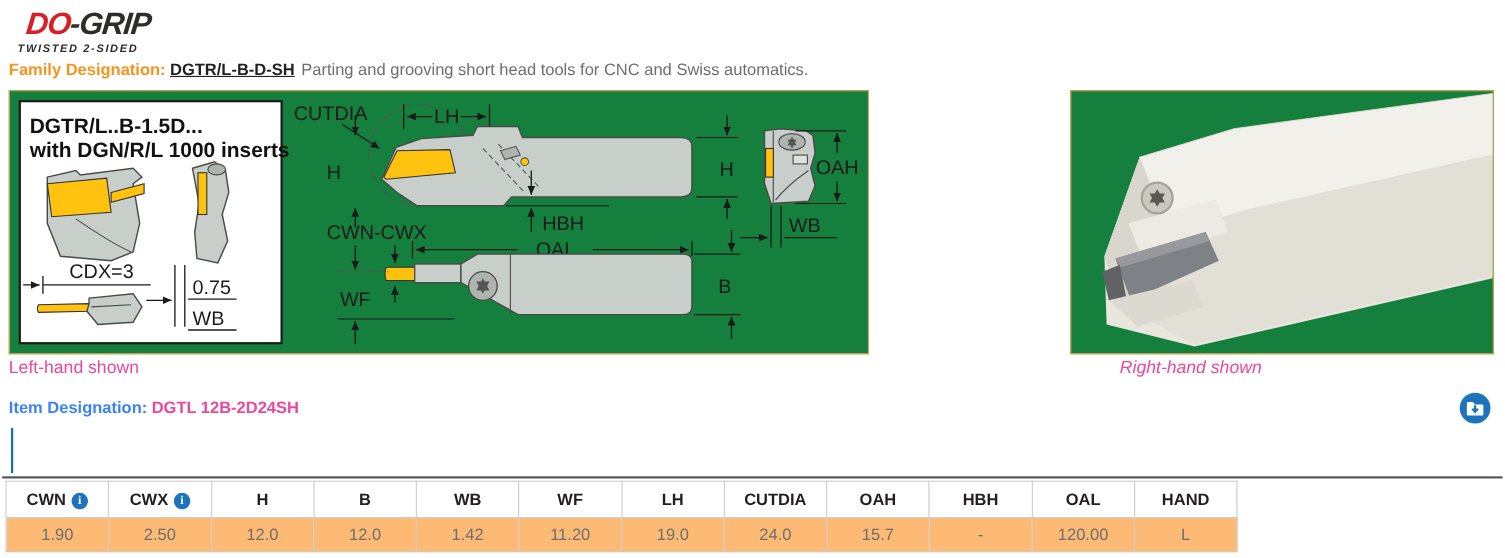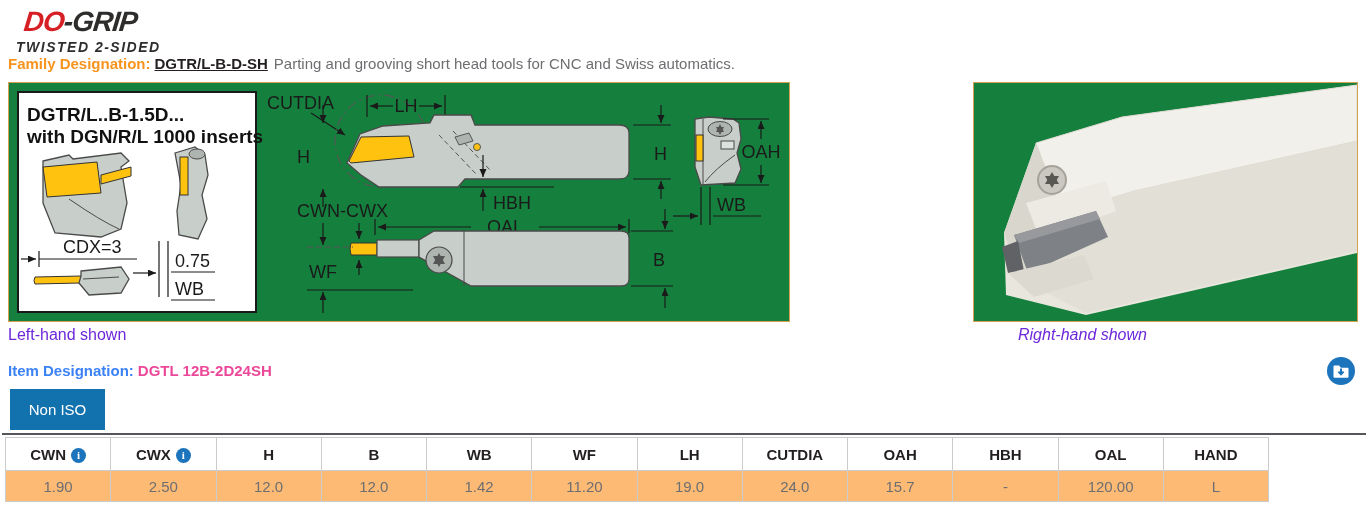--- a/index.html
+++ b/index.html
@@ -9,47 +9,47 @@
     background: #fff;
     font-family: "Liberation Sans", sans-serif;
     overflow: hidden;
     color: #231f20;
   }
   
   .logo-block { position:absolute; left:24px; top:8px; }
   .logo-main { font-style:italic; font-weight:bold; font-size:28px; line-height:1; transform:skewX(-6deg); letter-spacing:-1px; }
   .logo-do { color:#d71f26; }
   .logo-grip { color:#2e2d2c; }
-  .logo-tagline { font-style:italic; font-weight:bold; font-size:14px; color:#2e2d2c; letter-spacing:1.5px; margin-top:3px; margin-left:-8px; }
+  .logo-tagline { font-style:italic; font-weight:bold; font-size:10px; color:#2e2d2c; letter-spacing:1.5px; margin-top:3px; margin-left:-8px; }
   
   .family-line { position:absolute; left:8px; top:55px; font-size:15px; white-space:nowrap;text-align:right; }
   .family-label { color:#f7941e; font-weight:bold; }
   .family-code { color:#231f20; font-weight:bold; text-decoration:underline; margin-left:4px; }
   .family-desc { color:#6d6e71; margin-left:6px; }
   
   .panel { position:absolute; top:82px; border:1px solid #d4a24e; background:#15803d; }
   .drawing-panel { left:8px; width:782px; height:240px; }
   .photo-panel { left:973px; width:385px; height:240px; }
   .panel svg { display:block; width:100%; height:100%; }
-  .caption { position:absolute; top:326px; font-size:16px; color:#6d28d9; }
+  .caption { position:absolute; top:326px; font-size:16px; color:#ec4899; }
   .caption-left { left:8px; }
   .caption-right { left:1018px;font-style:italic; }
   
   .item-line { position:absolute; left:8px; top:362px; font-size:15px; }
   .item-label { color:#3b82f6; font-weight:bold; }
   .item-code { color:#ec4899; font-weight:bold; margin-left:4px; }
   .download-btn { position:absolute; left:1326px; top:356px; width:30px; height:30px; border:none; background:transparent; cursor:pointer; padding:0; }
   
   .tab-group { position:absolute; left:10px; top:389px; display:inline-flex; border:1px solid #1272ae; background:#fff; height:41px; }
   .tab { border:none; font-family:"Liberation Sans",sans-serif; font-size:15px; height:100%; cursor:pointer; }
   .tab-active { background:#1272ae; color:#fff; width:93px; }
   .tab-inactive { background:#fff; color:#9da3a8; width:101px; }
   
   .separator { position:absolute; left:2px; top:433px; width:1364px; border-top:2px solid #55565a; }
-  table.dim-table { position:absolute; left:5px; top:437px; width:1264px; border-collapse:collapse; table-layout:fixed; }
+  table.dim-table { position:absolute; left:5px; top:437px; width:1120px; border-collapse:collapse; table-layout:fixed; }
   .dim-table th { border:1px solid #ccc; height:33px; font-size:15px; font-weight:bold; color:#231f20; text-align:center; background:#fff; }
   .dim-table td { border:1px solid #ccc; height:31px; font-size:15px; color:#6d6e71; text-align:center; background:#fdba74; }
   .info-icon { display:inline-block; width:15px; height:15px; border-radius:50%; background:#1c75bc; color:#fff; font-size:11px; font-weight:bold; line-height:15px; text-align:center; margin-left:5px; vertical-align:1px; cursor:pointer; font-family:"Liberation Serif", serif; }
   
   .dt { font-family:"Liberation Sans",sans-serif; font-size:18px; fill:#1a1a1a; }
   .dt-b { font-family:"Liberation Sans",sans-serif; font-size:19px; font-weight:bold; fill:#111; }
 </style>
 </head>
 <body>
 
@@ -212,21 +212,20 @@
 
 <button class="download-btn">
   <svg viewBox="0 0 30 30" width="30" height="30">
     <circle cx="15" cy="15" r="14" fill="#1C75BC"></circle>
     <path d="M8.5,9.5 h4.5 l2,2.3 h6.5 a1,1 0 0 1 1,1 v8 a1,1 0 0 1 -1,1 h-13 a1,1 0 0 1 -1,-1 v-10.3 a1,1 0 0 1 1,-1 z" fill="#fff"></path>
     <path d="M15,12.5 v5.2 M12.4,15.6 L15,18.4 L17.6,15.6" stroke="#1C75BC" stroke-width="2" fill="none"></path>
   </svg>
 </button>
 
 <div class="tab-group">
-  <button class="tab tab-active">Non ISO</button>
 </div>
 
 <div class="separator"></div>
 <table class="dim-table">
   <thead>
     <tr>
       <th><span>CWN</span><span class="info-icon">i</span></th>
       <th><span>CWX</span><span class="info-icon">i</span></th>
       <th>H</th>
       <th>B</th>

